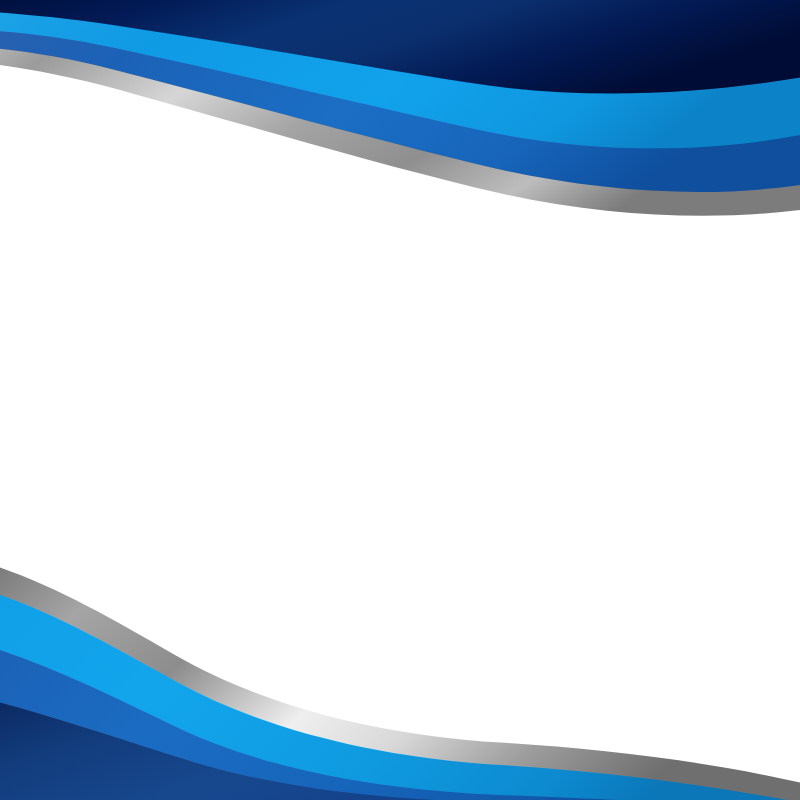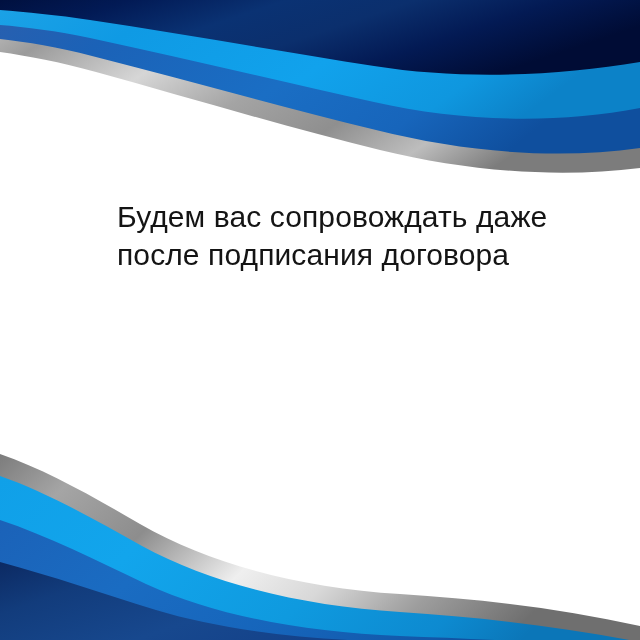--- a/index.html
+++ b/index.html
@@ -87,21 +87,20 @@
     <path fill="url(#topMedBlueGrad)" d="M0,0 L640,0 L640,148 C556,160 464,152 376,130
              C286,108 186,80 92,56 C58,47 27,42 0,39 Z"></path>
 
     <path fill="url(#topLightBlueGrad)" d="M0,0 L640,0 L640,108 C556,124 462,122 374,102
              C284,82 184,58 90,38 C57,31 26,27 0,25 Z"></path>
 
     <path fill="url(#topNavyGrad)" d="M0,0 L640,0 L640,62 C556,76 462,80 374,66
              C284,52 184,34 90,20 C57,15 26,12 0,10 Z"></path>
   </svg>
 
-  <div id="headline">Будем вас сопровождать даже после подписания договора</div>
 
   <svg id="decor-bottom" viewBox="0 0 640 230" preserveAspectRatio="none">
     <defs>
       <linearGradient id="botSilverGrad" x1="0" y1="0" x2="1" y2="0.3">
         <stop offset="0%" stop-color="#7c7c7c"></stop>
         <stop offset="14%" stop-color="#a5a5a5"></stop>
         <stop offset="32%" stop-color="#8d8d8d"></stop>
         <stop offset="52%" stop-color="#efefef"></stop>
         <stop offset="66%" stop-color="#d8d8d8"></stop>
         <stop offset="82%" stop-color="#9e9e9e"></stop>

